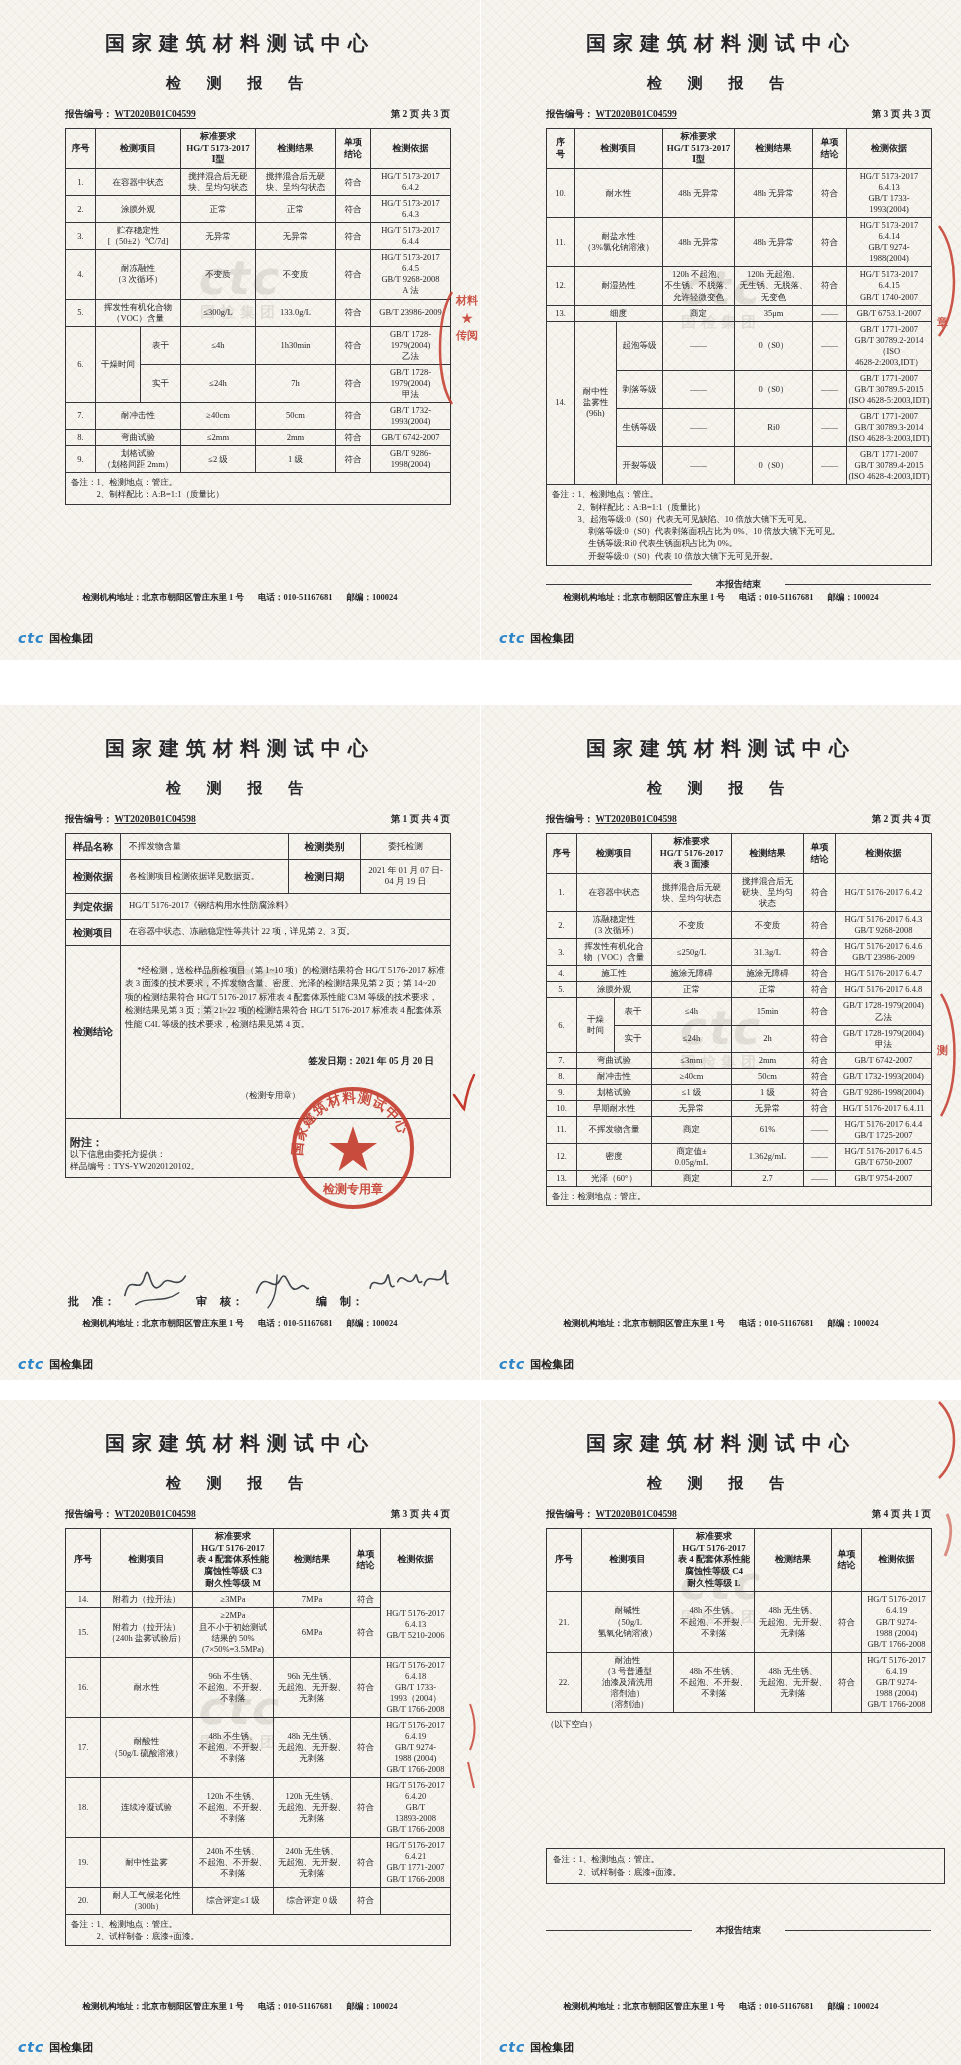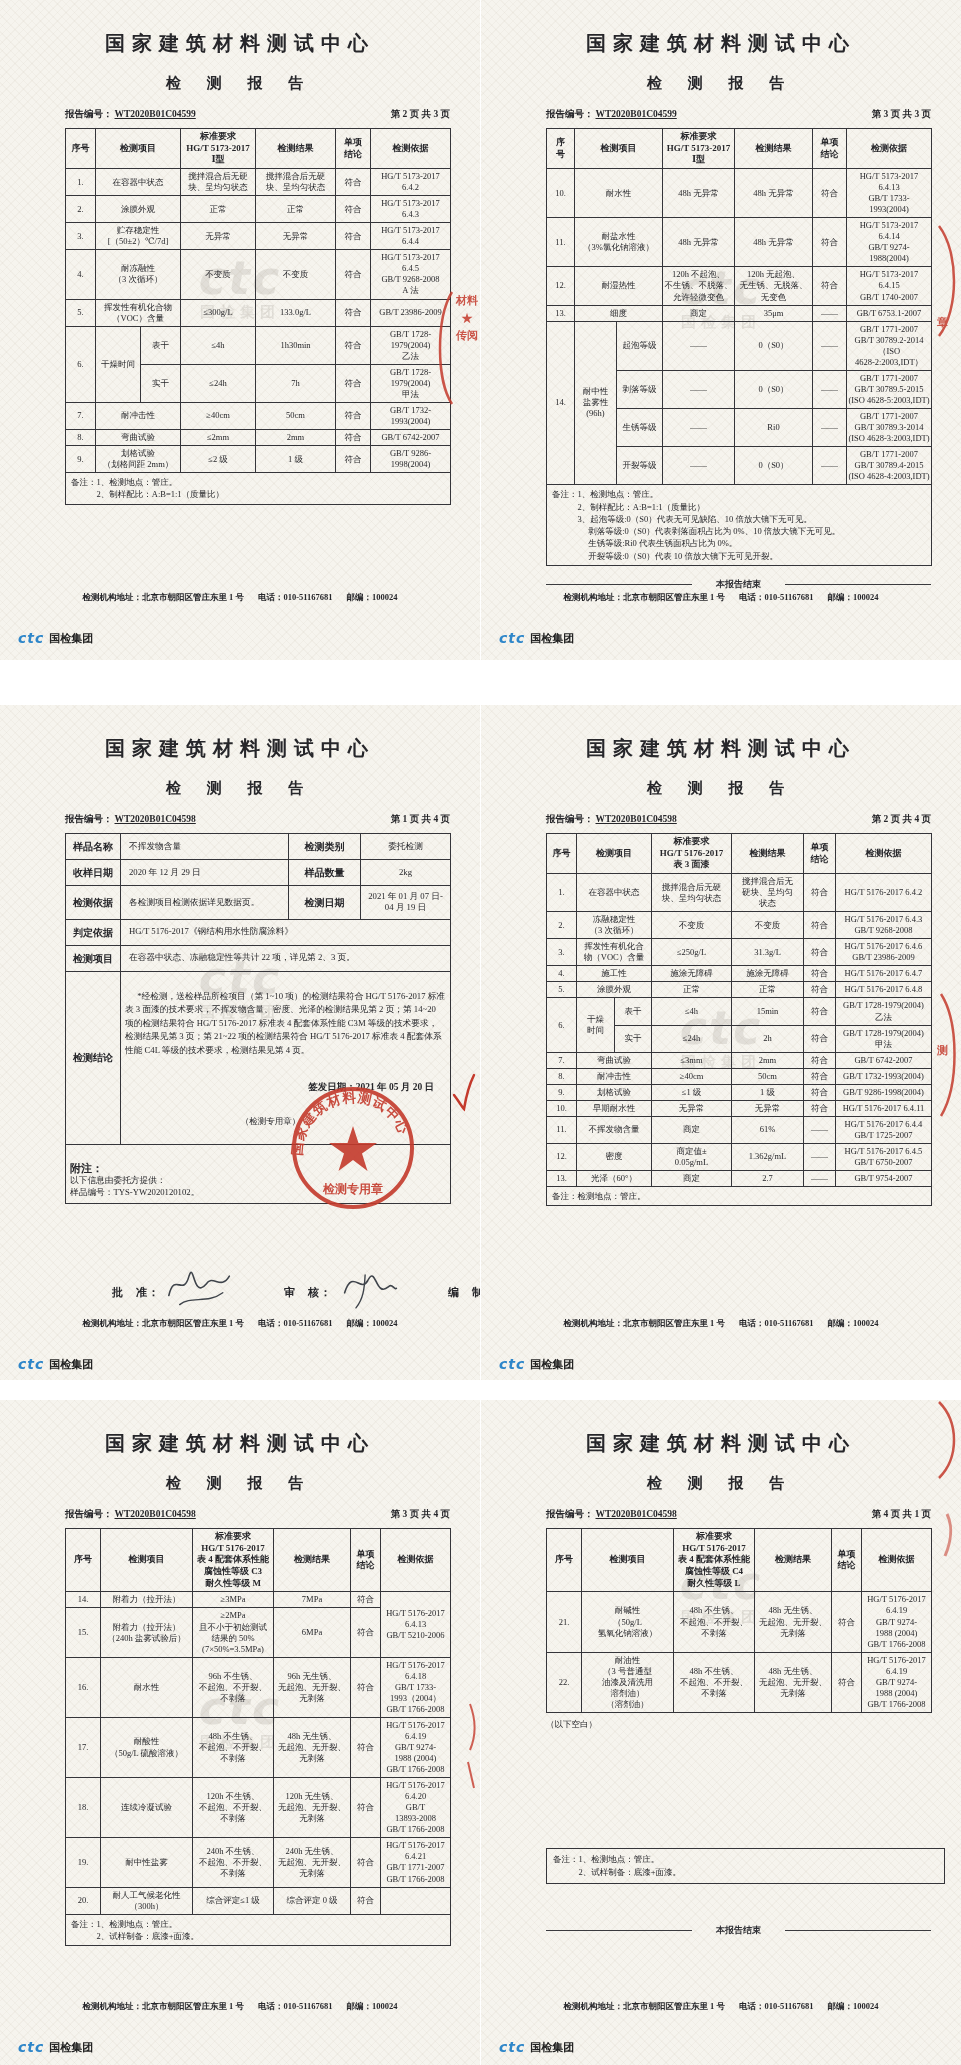--- a/index.html
+++ b/index.html
@@ -41,21 +41,21 @@
   .lg-name{font-size:11px;font-weight:700;color:#222;}
   .wm{position:absolute;left:50%;transform:translateX(-50%);text-align:center;
     opacity:.15;color:#6f6a5e;pointer-events:none;z-index:0;}
   .wm-ctc{display:block;font-family:"DejaVu Sans",sans-serif;font-weight:800;
     font-style:italic;font-size:46px;letter-spacing:2px;line-height:1;}
   .wm-name{display:block;font-size:15px;letter-spacing:5px;font-weight:700;margin-top:2px;}
   .es{position:absolute;color:#c43a2c;font-weight:700;z-index:3;opacity:.85;}
   .es .ch{white-space:pre-line;font-size:11px;line-height:1.6;text-align:center;}
   .bigstamp{position:absolute;z-index:4;opacity:.9;}
   .sigs{position:absolute;left:68px;width:392px;display:flex;align-items:flex-start;z-index:2;}
-  .sig{display:flex;align-items:center;margin-right:6px;margin-left:44px;}
+  .sig{display:flex;align-items:flex-end;margin-right:6px;}
   .sig .lbl{font-size:11px;font-weight:700;letter-spacing:1px;margin-top:14px;white-space:nowrap;}
   .sig svg{transform:rotate(-5deg);}
   .ct th{font-size:10px;padding:6px 3px;}
   .ct td{padding:5px 4px;font-size:8.7px;}
   .ct td.lv{text-align:left;padding-left:8px;}
   .concl{height:150px;position:relative;text-align:left;vertical-align:top;}
   .concl p{margin:2px 0 0 0;font-size:8.7px;line-height:1.55;text-indent:1.4em;}
   .issue{text-align:right;margin-top:12px;font-weight:700;font-size:9.5px;padding-right:12px;}
   .stampnote{text-align:center;font-size:8.5px;padding-right:30px;margin-top:12px;}
   .fu{text-align:left;padding:5px 6px;}
@@ -399,26 +399,20 @@
           <col style="width:168px">
           <col style="width:72px">
           <col style="width:90px">
         </colgroup>
       <tbody>
           <tr>
         <th>样品名称</th>
         <td class="lv">不挥发物含量</td>
         <th>检测类别</th>
         <td>委托检测</td>
-      </tr>
-      <tr>
-        <th>收样日期</th>
-        <td class="lv">2020 年 12 月 29 日</td>
-        <th>样品数量</th>
-        <td>2kg</td>
       </tr>
       <tr>
         <th>检测依据</th>
         <td class="lv">各检测项目检测依据详见数据页。</td>
         <th>检测日期</th>
         <td>2021 年 01 月 07 日-
 04 月 19 日</td>
       </tr>
       <tr>
         <th>判定依据</th>

